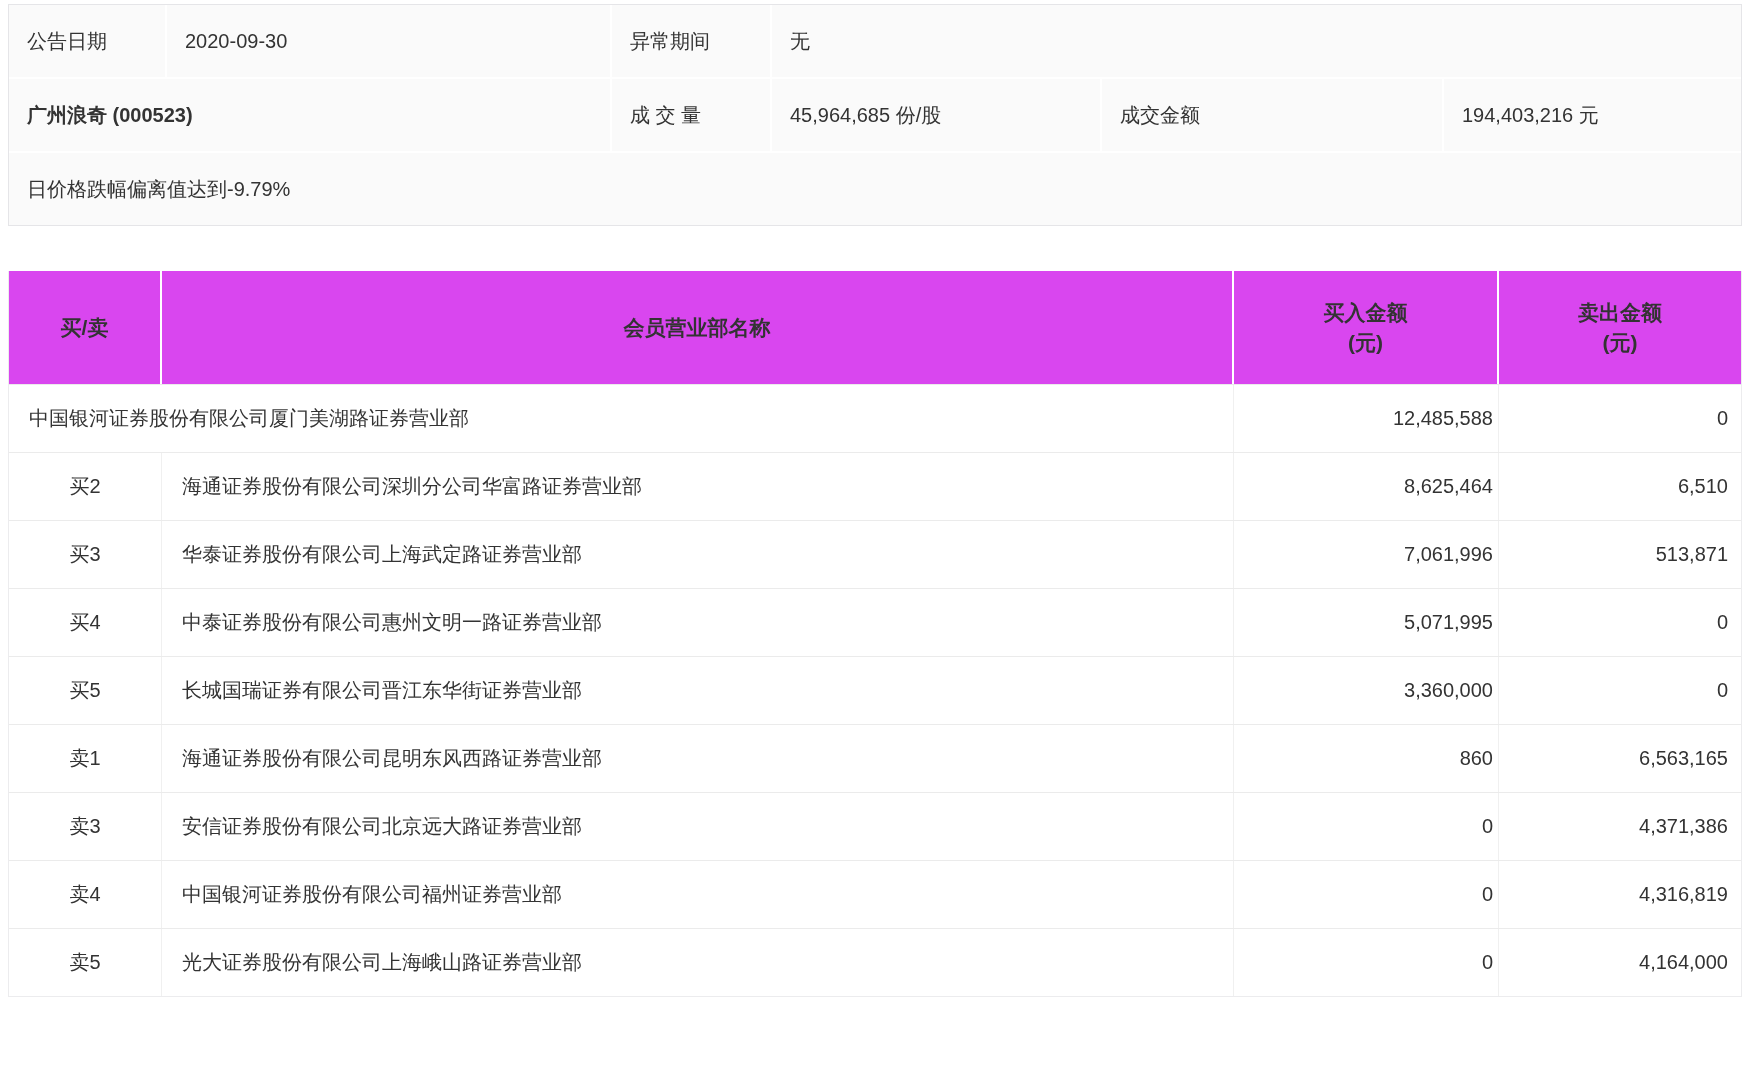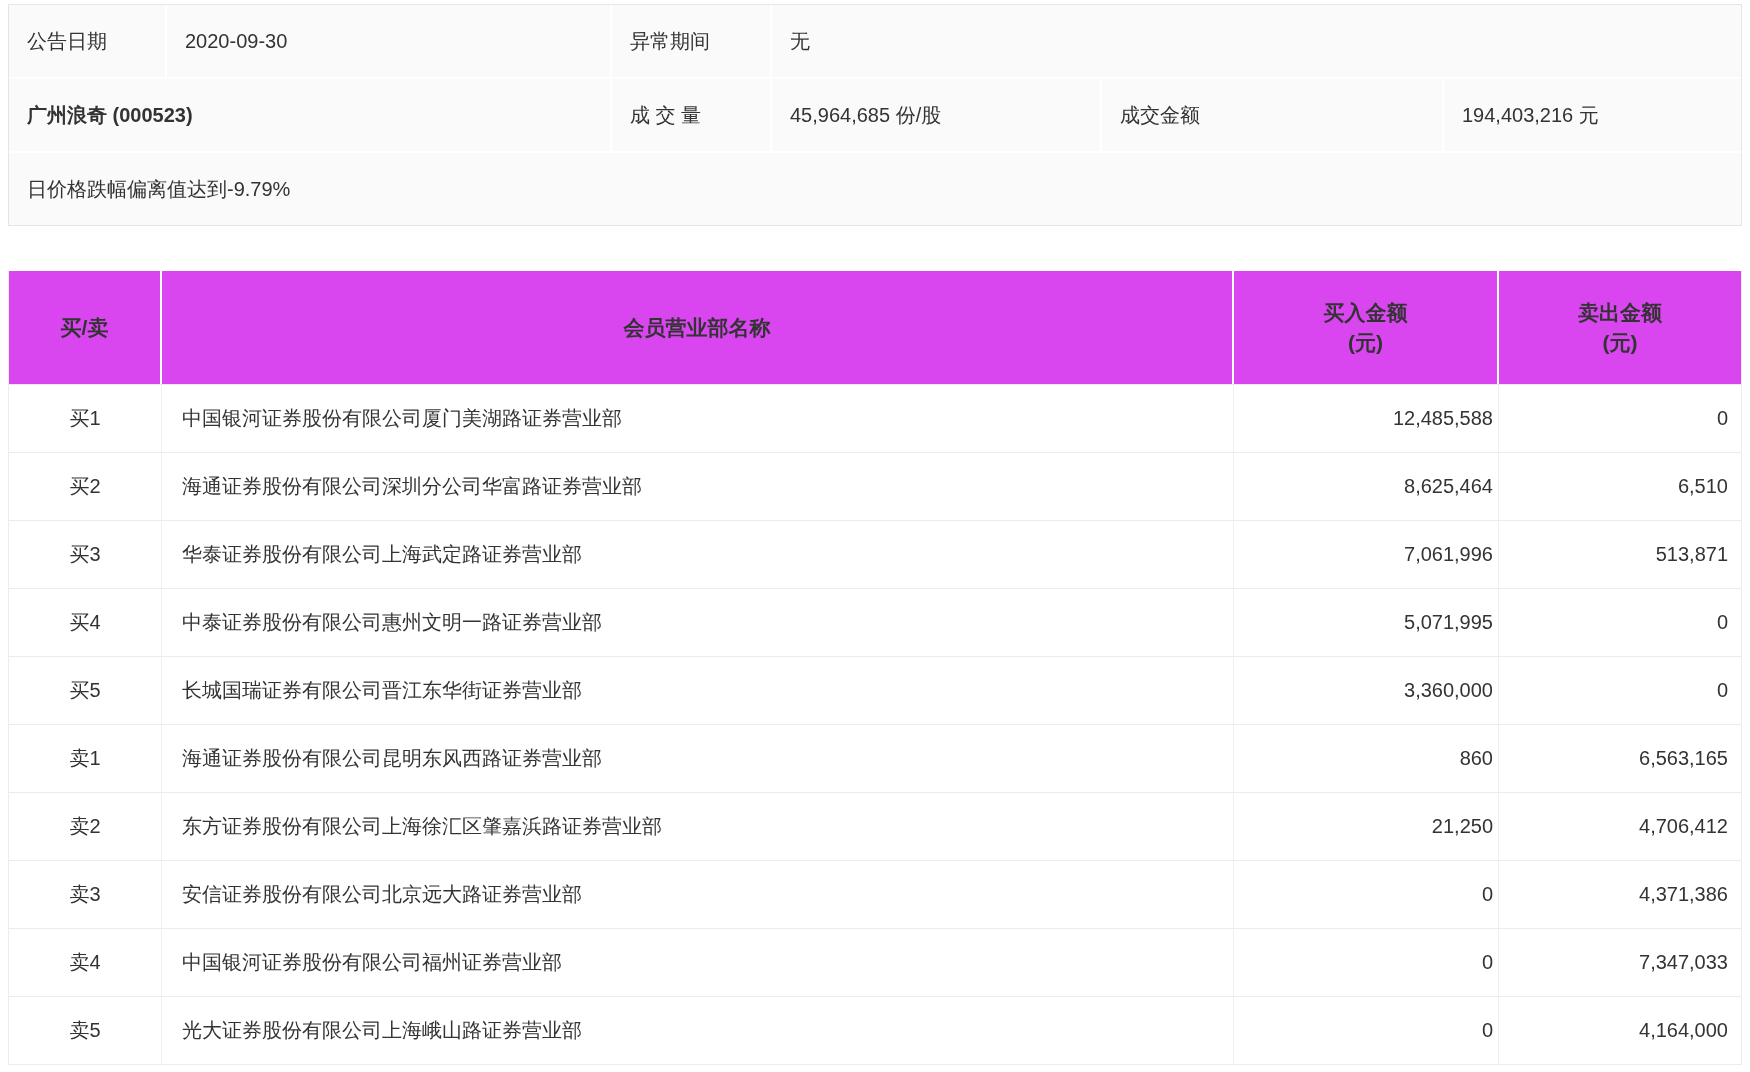--- a/index.html
+++ b/index.html
@@ -134,21 +134,20 @@
       <span>买入金额</span>
       <span>(元)</span>
     </div>
     <div class="cell col-sell">
       <span>卖出金额</span>
       <span>(元)</span>
     </div>
   </div>
   <div id="broker-rows">
   <div class="bt-row">
-    <div class="cell col-side">买1</div>
     <div class="cell col-name">中国银河证券股份有限公司厦门美湖路证券营业部</div>
     <div class="cell col-buy">12,485,588</div>
     <div class="cell col-sell">0</div>
   </div>
 
   <div class="bt-row">
     <div class="cell col-side">买2</div>
     <div class="cell col-name">海通证券股份有限公司深圳分公司华富路证券营业部</div>
     <div class="cell col-buy">8,625,464</div>
     <div class="cell col-sell">6,510</div>
@@ -175,39 +174,33 @@
     <div class="cell col-sell">0</div>
   </div>
 
   <div class="bt-row">
     <div class="cell col-side">卖1</div>
     <div class="cell col-name">海通证券股份有限公司昆明东风西路证券营业部</div>
     <div class="cell col-buy">860</div>
     <div class="cell col-sell">6,563,165</div>
   </div>
 
-  <div class="bt-row">
-    <div class="cell col-side">卖2</div>
-    <div class="cell col-name">东方证券股份有限公司上海徐汇区肇嘉浜路证券营业部</div>
-    <div class="cell col-buy">21,250</div>
-    <div class="cell col-sell">4,706,412</div>
-  </div>
 
   <div class="bt-row">
     <div class="cell col-side">卖3</div>
     <div class="cell col-name">安信证券股份有限公司北京远大路证券营业部</div>
     <div class="cell col-buy">0</div>
     <div class="cell col-sell">4,371,386</div>
   </div>
 
   <div class="bt-row">
     <div class="cell col-side">卖4</div>
     <div class="cell col-name">中国银河证券股份有限公司福州证券营业部</div>
     <div class="cell col-buy">0</div>
-    <div class="cell col-sell">7,347,033</div>
+    <div class="cell col-sell">4,316,819</div>
   </div>
 
   <div class="bt-row">
     <div class="cell col-side">卖5</div>
     <div class="cell col-name">光大证券股份有限公司上海峨山路证券营业部</div>
     <div class="cell col-buy">0</div>
     <div class="cell col-sell">4,164,000</div>
   </div>
 </div>
 </div>

